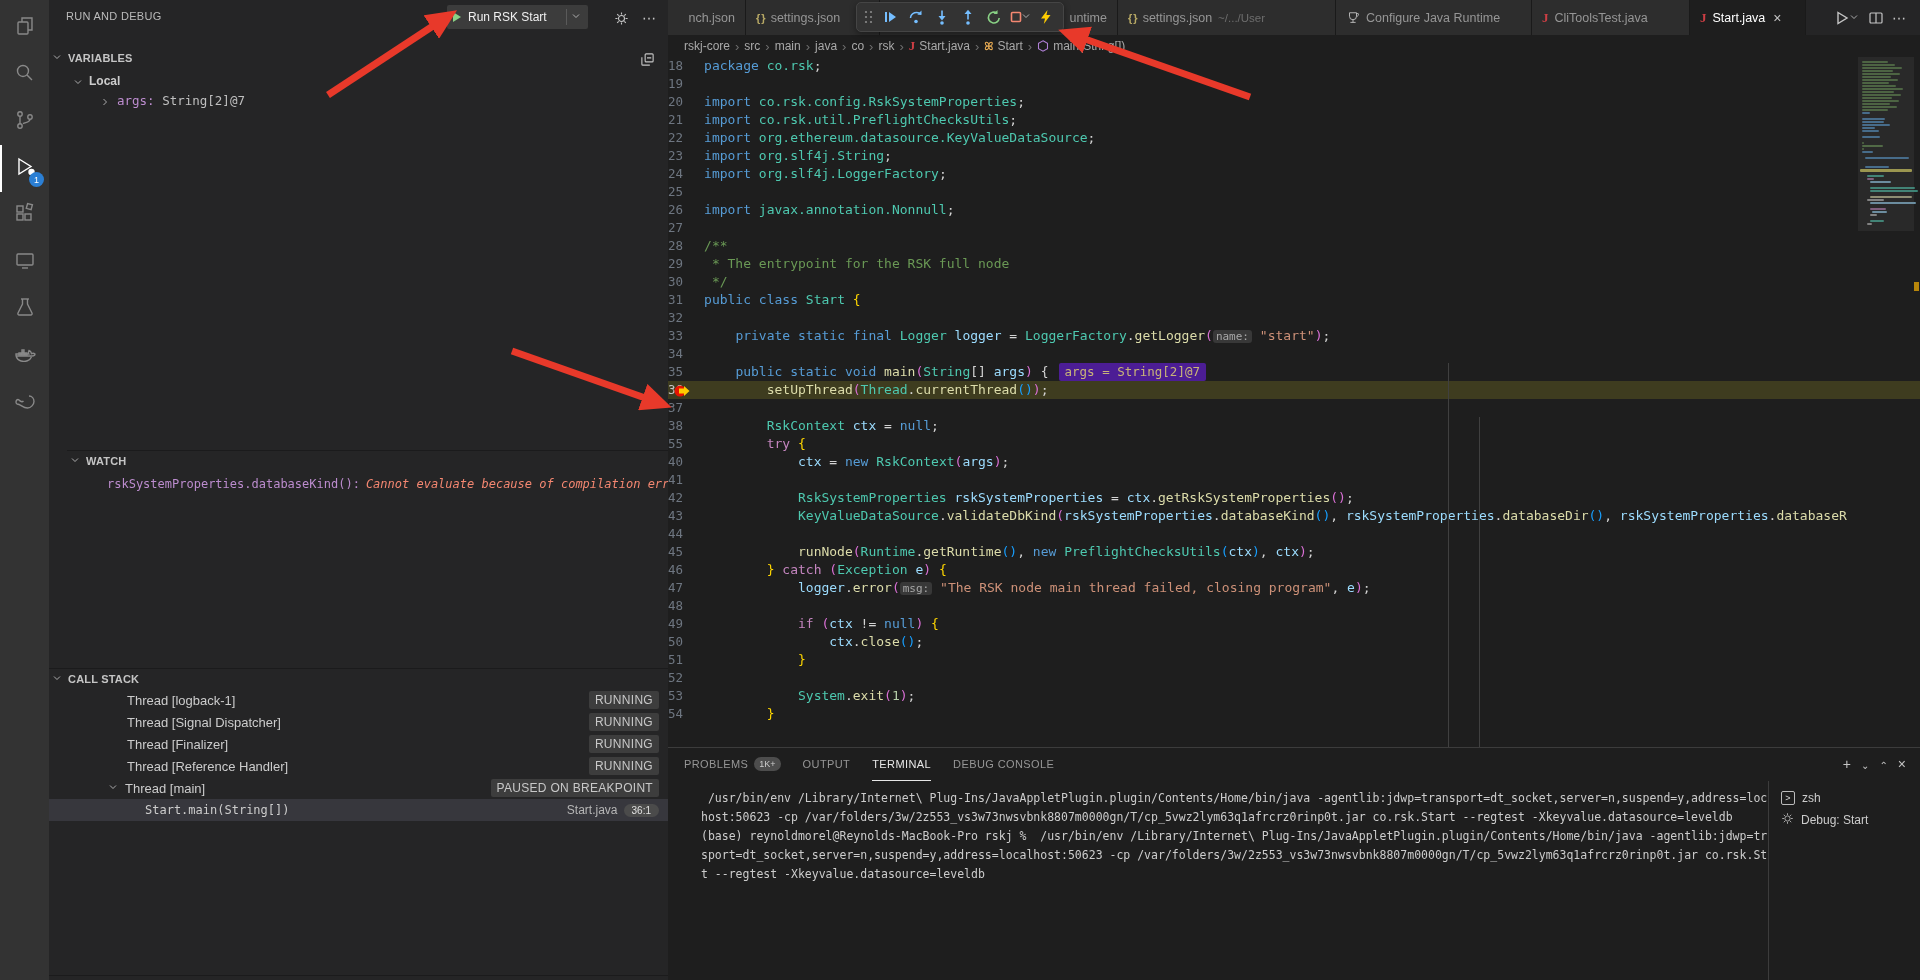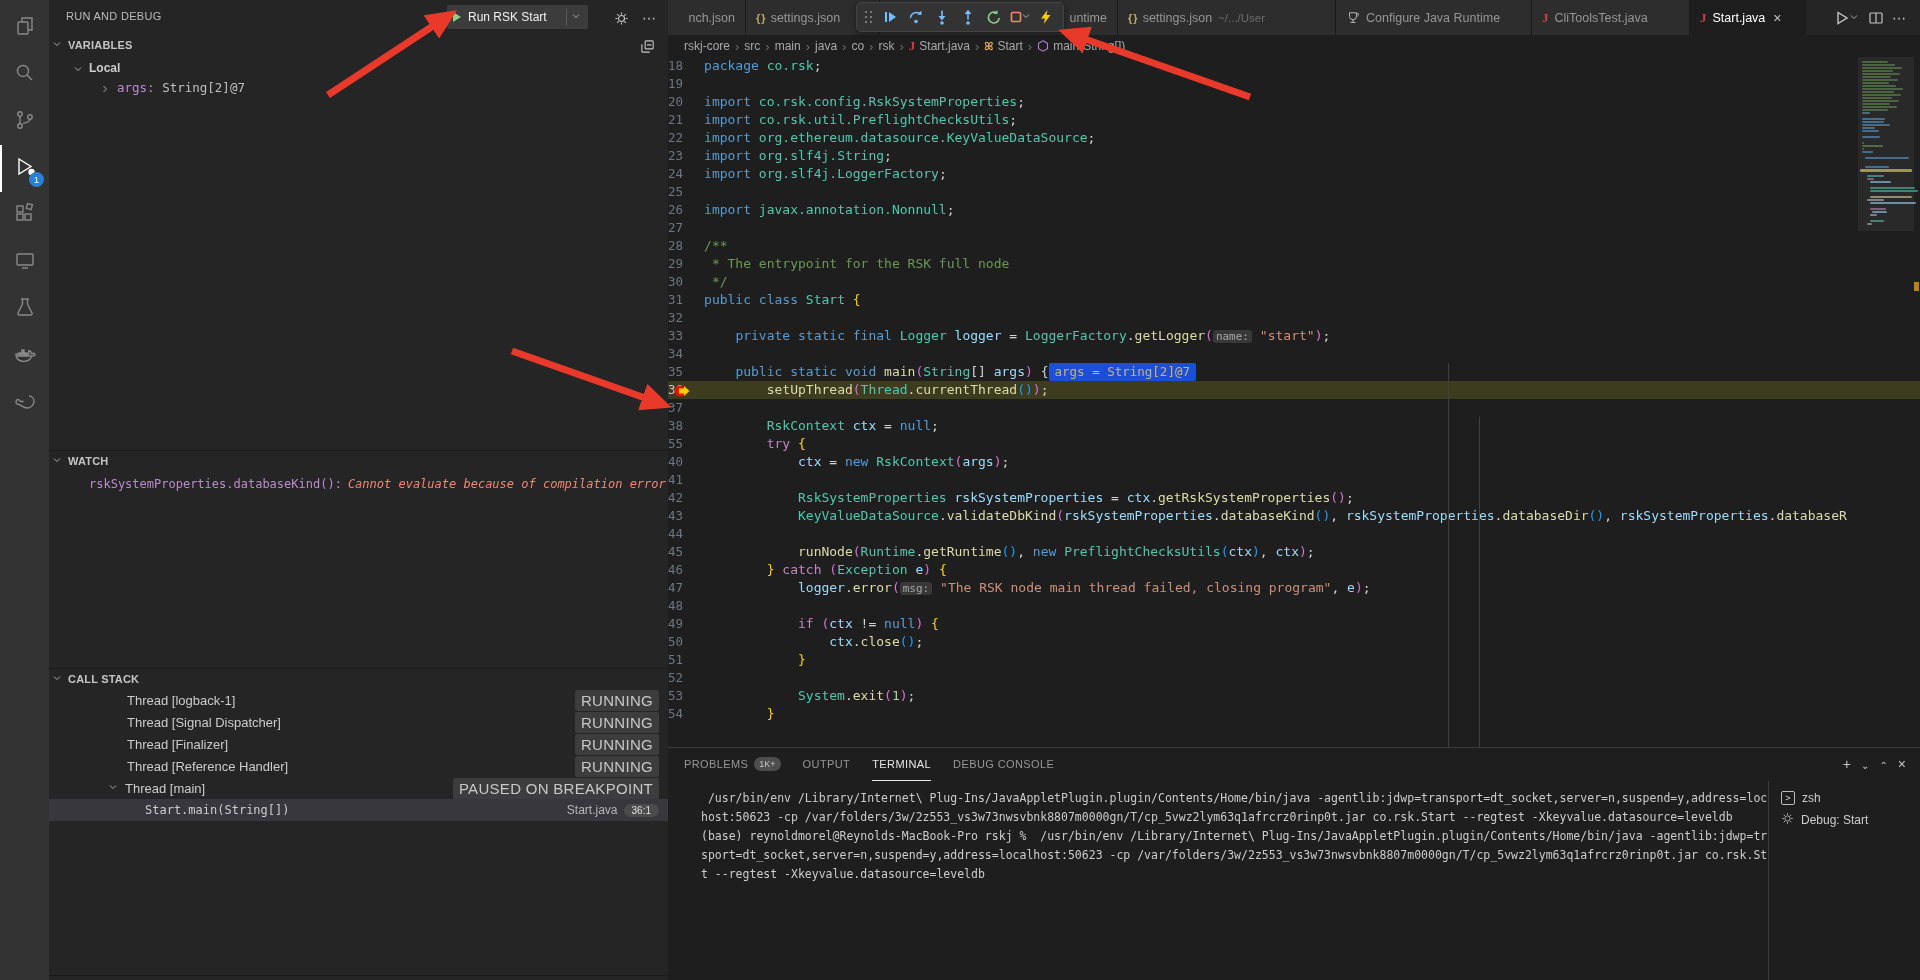--- a/index.html
+++ b/index.html
@@ -31,21 +31,21 @@
   .sec-head{display:flex;align-items:center;height:20px;font-size:11px;font-weight:bold;color:#c5c5c5;letter-spacing:.2px;position:relative}
   .sec-head .chev{margin:0 5px 0 4px;display:flex}
   .divider{height:1px;background:#1b1b1c}
   .tree-row{height:20px;display:flex;align-items:flex-end;font-family:"DejaVu Sans Mono",monospace;font-size:12.5px}
   .chev{display:flex;align-items:center}
   .varname{color:#bc8cce}
   .varval{color:#bfbfbf}
   .watch-expr{color:#bc8cce;font-family:"DejaVu Sans Mono",monospace;font-size:12px;white-space:nowrap}
   .watch-err{color:#f48771;font-style:italic;font-family:"DejaVu Sans Mono",monospace;font-size:12px;white-space:nowrap}
   .cs-row{height:22px;display:flex;align-items:center;font-size:13px;color:#cccccc;position:relative;cursor:pointer}
-  .pill{position:absolute;right:9px;background:#3d3d3d;color:#c8c8c8;font-size:15px;letter-spacing:.3px;
+  .pill{position:absolute;right:9px;background:#3d3d3d;color:#c8c8c8;font-size:12px;letter-spacing:.3px;
     padding:2px 6px;border-radius:2px}
   .frame-row{background:#37373d}
   .frame-right{position:absolute;right:9px;display:flex;align-items:center;gap:6px;font-size:12px;color:#b6b6b6}
   .loc-badge{background:#4b4b4b;color:#e0e0e0;font-size:10px;padding:1px 8px;border-radius:9px}
 
   
   .main{flex:1;display:flex;flex-direction:column;min-width:0;position:relative}
   .tabbar{height:35px;background:#252526;display:flex;flex:none;position:relative}
   .tab{height:35px;display:flex;align-items:center;background:#2d2d2d;color:#969696;font-size:12.5px;
     padding:0 10px;border-right:1px solid #1a1a1a;cursor:pointer;white-space:nowrap;overflow:hidden}
@@ -72,21 +72,21 @@
   .glyph{width:30px;flex:none;position:relative}
   .lnum{width:32px;flex:none;text-align:right;color:#6e7681;font-size:12.5px}
   .crow.cur .lnum{color:#c6c6c6}
   .codewrap{flex:1;overflow:hidden;margin-right:60px;padding-left:21px;display:flex;align-items:center}
   .codewrap .line{white-space:pre}
   .kw{color:#569cd6}.ctl{color:#c586c0}.ty{color:#4ec9b0}.fn{color:#dcdcaa}.v{color:#9cdcfe}
   .s{color:#ce9178}.c{color:#6a9955}.num{color:#b5cea8}.p{color:#d4d4d4}
   .b1{color:#ffd700}.b2{color:#da70d6}.b3{color:#179fff}
   .hint{background:#383838;color:#a8a8a8;border-radius:3px;padding:0 3px;font-size:11px}
   .lens{color:#999999;font-size:11px;padding-left:21px}
-  .chip{display:inline-block;background:#1d4ed8;color:#c9b578;border-radius:2px;padding:0 6px;font-size:12.5px}
+  .chip{display:inline-block;background:#4c1d95;color:#c9b578;border-radius:2px;padding:0 6px;margin-left:10px;font-size:12.5px}
   .bp-glyph{position:absolute;left:6px;top:1px}
   .iguide{position:absolute;width:1px;background:#404040}
 
   .minimap{position:absolute;top:0;right:8px;width:52px;bottom:0;pointer-events:none}
   .mm-bar{position:absolute;height:2px;border-radius:1px}
   .mm-view{position:absolute;left:-2px;right:-2px;background:rgba(121,121,121,.12)}
   .oruler{position:absolute;right:1px;width:5px;background:#b8860b;height:9px;z-index:3}
 
   
   .panel{height:233px;flex:none;border-top:1px solid #3c3c3c;background:#1e1e1e;display:flex;flex-direction:column;position:relative}
@@ -205,21 +205,21 @@
           <svg width="16" height="16" viewBox="0 0 16 16">
             <g fill="none" stroke="#c5c5c5">
               <circle cx="8" cy="8" r="3.2"></circle>
               <path d="M8 1.5v2.2M8 12.3v2.2M1.5 8h2.2M12.3 8h2.2M3.4 3.4l1.6 1.6M11 11l1.6 1.6M12.6 3.4L11 5M5 11l-1.6 1.6"></path>
             </g>
           </svg>
         </span>
       <span class="hdr-ico" style="left:591px;color:#c5c5c5;font-size:14px">⋯</span>
     </div>
 
-    <div class="sec-head" style="margin-top:0">
+    <div class="sec-head" style="margin-top:13px">
       <span class="chev" id="var-chev">
           <svg width="10" height="10" viewBox="0 0 16 16">
             <path d="M2 5l6 6 6-6" transform="scale(0.8)" stroke="#cccccc" fill="none" stroke-width="1.6"></path>
           </svg>
         </span>
       <span>VARIABLES</span>
       <span class="hdr-ico" style="right:12px;top:2px" id="collapse-ico">
           <svg width="15" height="15" viewBox="0 0 16 16">
             <g fill="none" stroke="#c5c5c5">
               <rect x="5.5" y="2" width="8.5" height="8.5" rx="1"></rect>
@@ -238,21 +238,21 @@
     </div>
     <div class="tree-row" style="padding-left:52px">
       <span class="chev" id="args-chev">
           <svg width="10" height="10" viewBox="0 0 16 16">
             <path d="M5 2l6 6-6 6" transform="scale(0.8)" stroke="#cccccc" fill="none" stroke-width="1.6"></path>
           </svg>
         </span>
       <span style="margin-left:6px"><span class="varname" id="args-name">args: </span><span class="varval" id="args-val">String[2]@7</span></span>
     </div>
 
-    <div style="position:absolute;top:450px;left:0;right:0">
+    <div style="position:absolute;top:450px;left:18px;right:0">
       <div class="divider"></div>
       <div class="sec-head">
         <span class="chev" id="watch-chev">
             <svg width="10" height="10" viewBox="0 0 16 16">
               <path d="M2 5l6 6 6-6" transform="scale(0.8)" stroke="#cccccc" fill="none" stroke-width="1.6"></path>
             </svg>
           </span>
         <span>WATCH</span>
       </div>
       <div class="tree-row" style="padding-left:40px;overflow:hidden">

